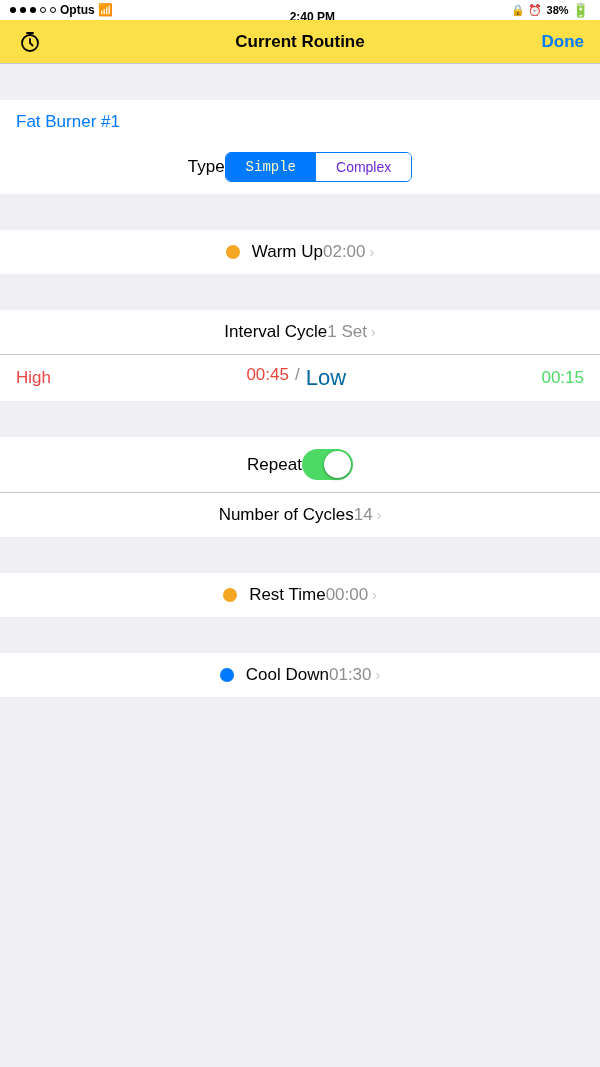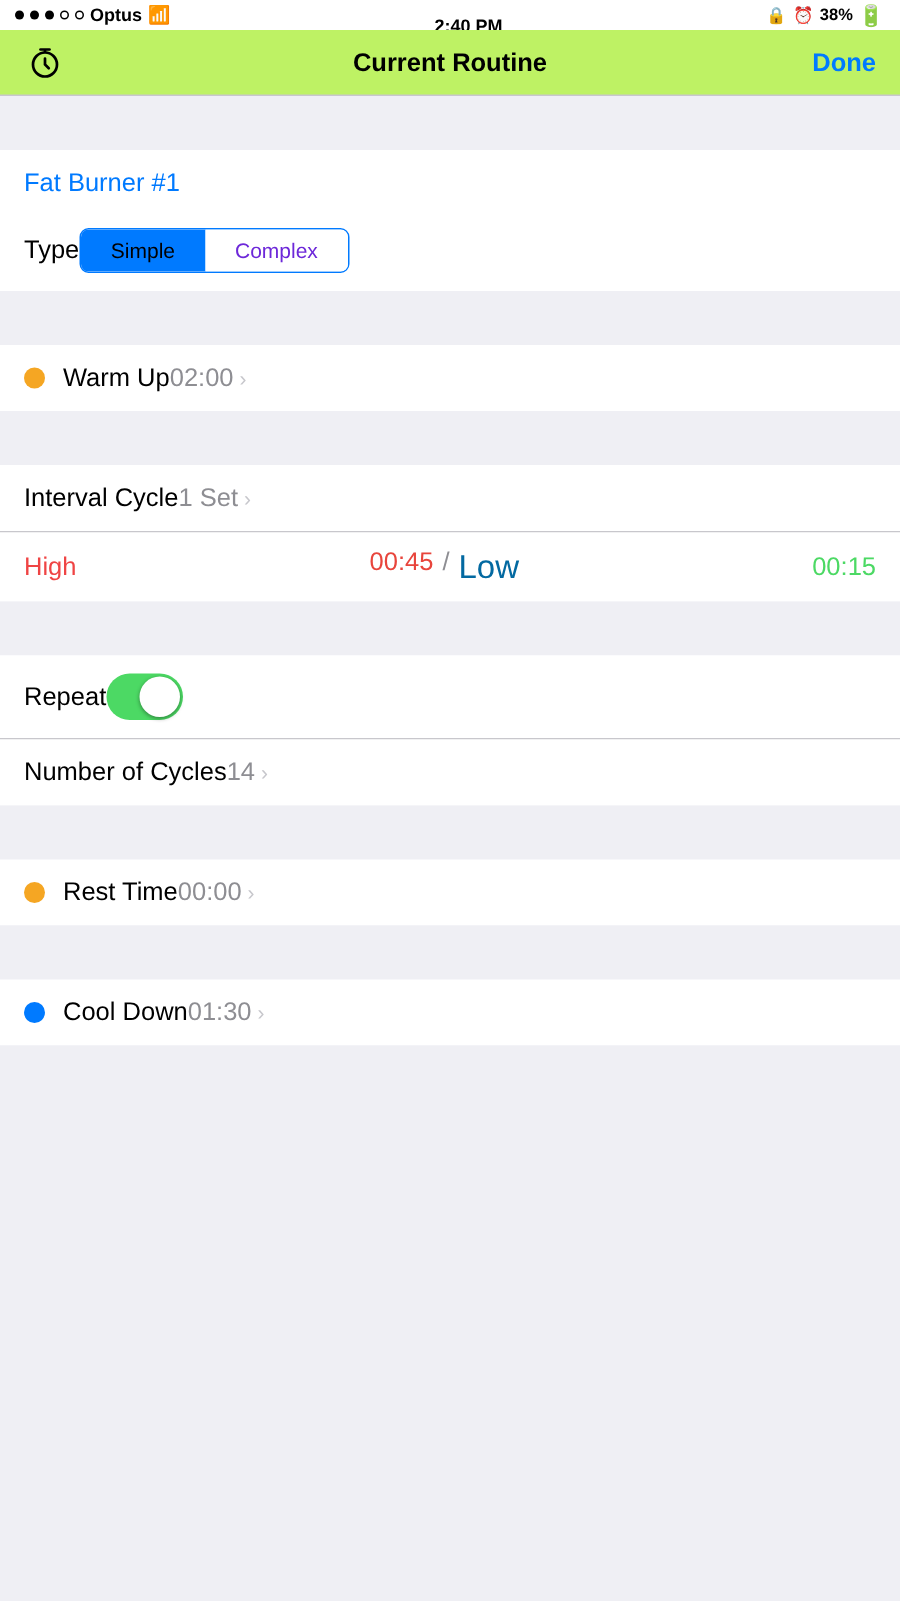--- a/index.html
+++ b/index.html
@@ -25,21 +25,21 @@
       font-weight: 600;
     }
     .status-left { display: flex; align-items: center; gap: 4px; }
     .status-center { position: absolute; left: 50%; transform: translateX(-50%); font-size: 12px; font-weight: 600; }
     .status-right { display: flex; align-items: center; gap: 4px; font-size: 11px; }
     .signal-dot { width: 6px; height: 6px; border-radius: 50%; background: #000; display: inline-block; }
     .signal-dot.empty { background: transparent; border: 1.5px solid #000; }
 
     
     .nav-bar {
-      background: #bef264;
+      background: #fde047;
       height: 44px;
       display: flex;
       align-items: center;
       justify-content: space-between;
       padding: 0 16px;
       border-bottom: 1px solid #c8c7cc;
     }
     .nav-title {
       font-size: 17px;
       font-weight: 600;
@@ -73,21 +73,21 @@
 
     
     .table-group {
       background: #fff;
     }
     .table-row {
       background: #fff;
       padding: 12px 16px;
       display: flex;
       align-items: center;
-      justify-content: flex-start;
+      justify-content: center;
       border-bottom: 1px solid #c8c7cc;
       min-height: 44px;
     }
     .table-row:last-child {
       border-bottom: none;
     }
     .row-left {
       display: flex;
       align-items: center;
       gap: 12px;
@@ -135,21 +135,22 @@
     }
     .type-btn {
       padding: 6px 20px;
       font-size: 14px;
       cursor: pointer;
       border: none;
       background: transparent;
     }
     .type-btn.active {
       background: #007aff;
-      color: #000000;
+      color: #fef9c3;
+      font-family: Liberation Mono, monospace;
     }
     .type-btn.inactive {
       background: #fff;
       color: #6d28d9;
     }
 
     
     .interval-row {
       background: #fff;
       padding: 10px 16px;

